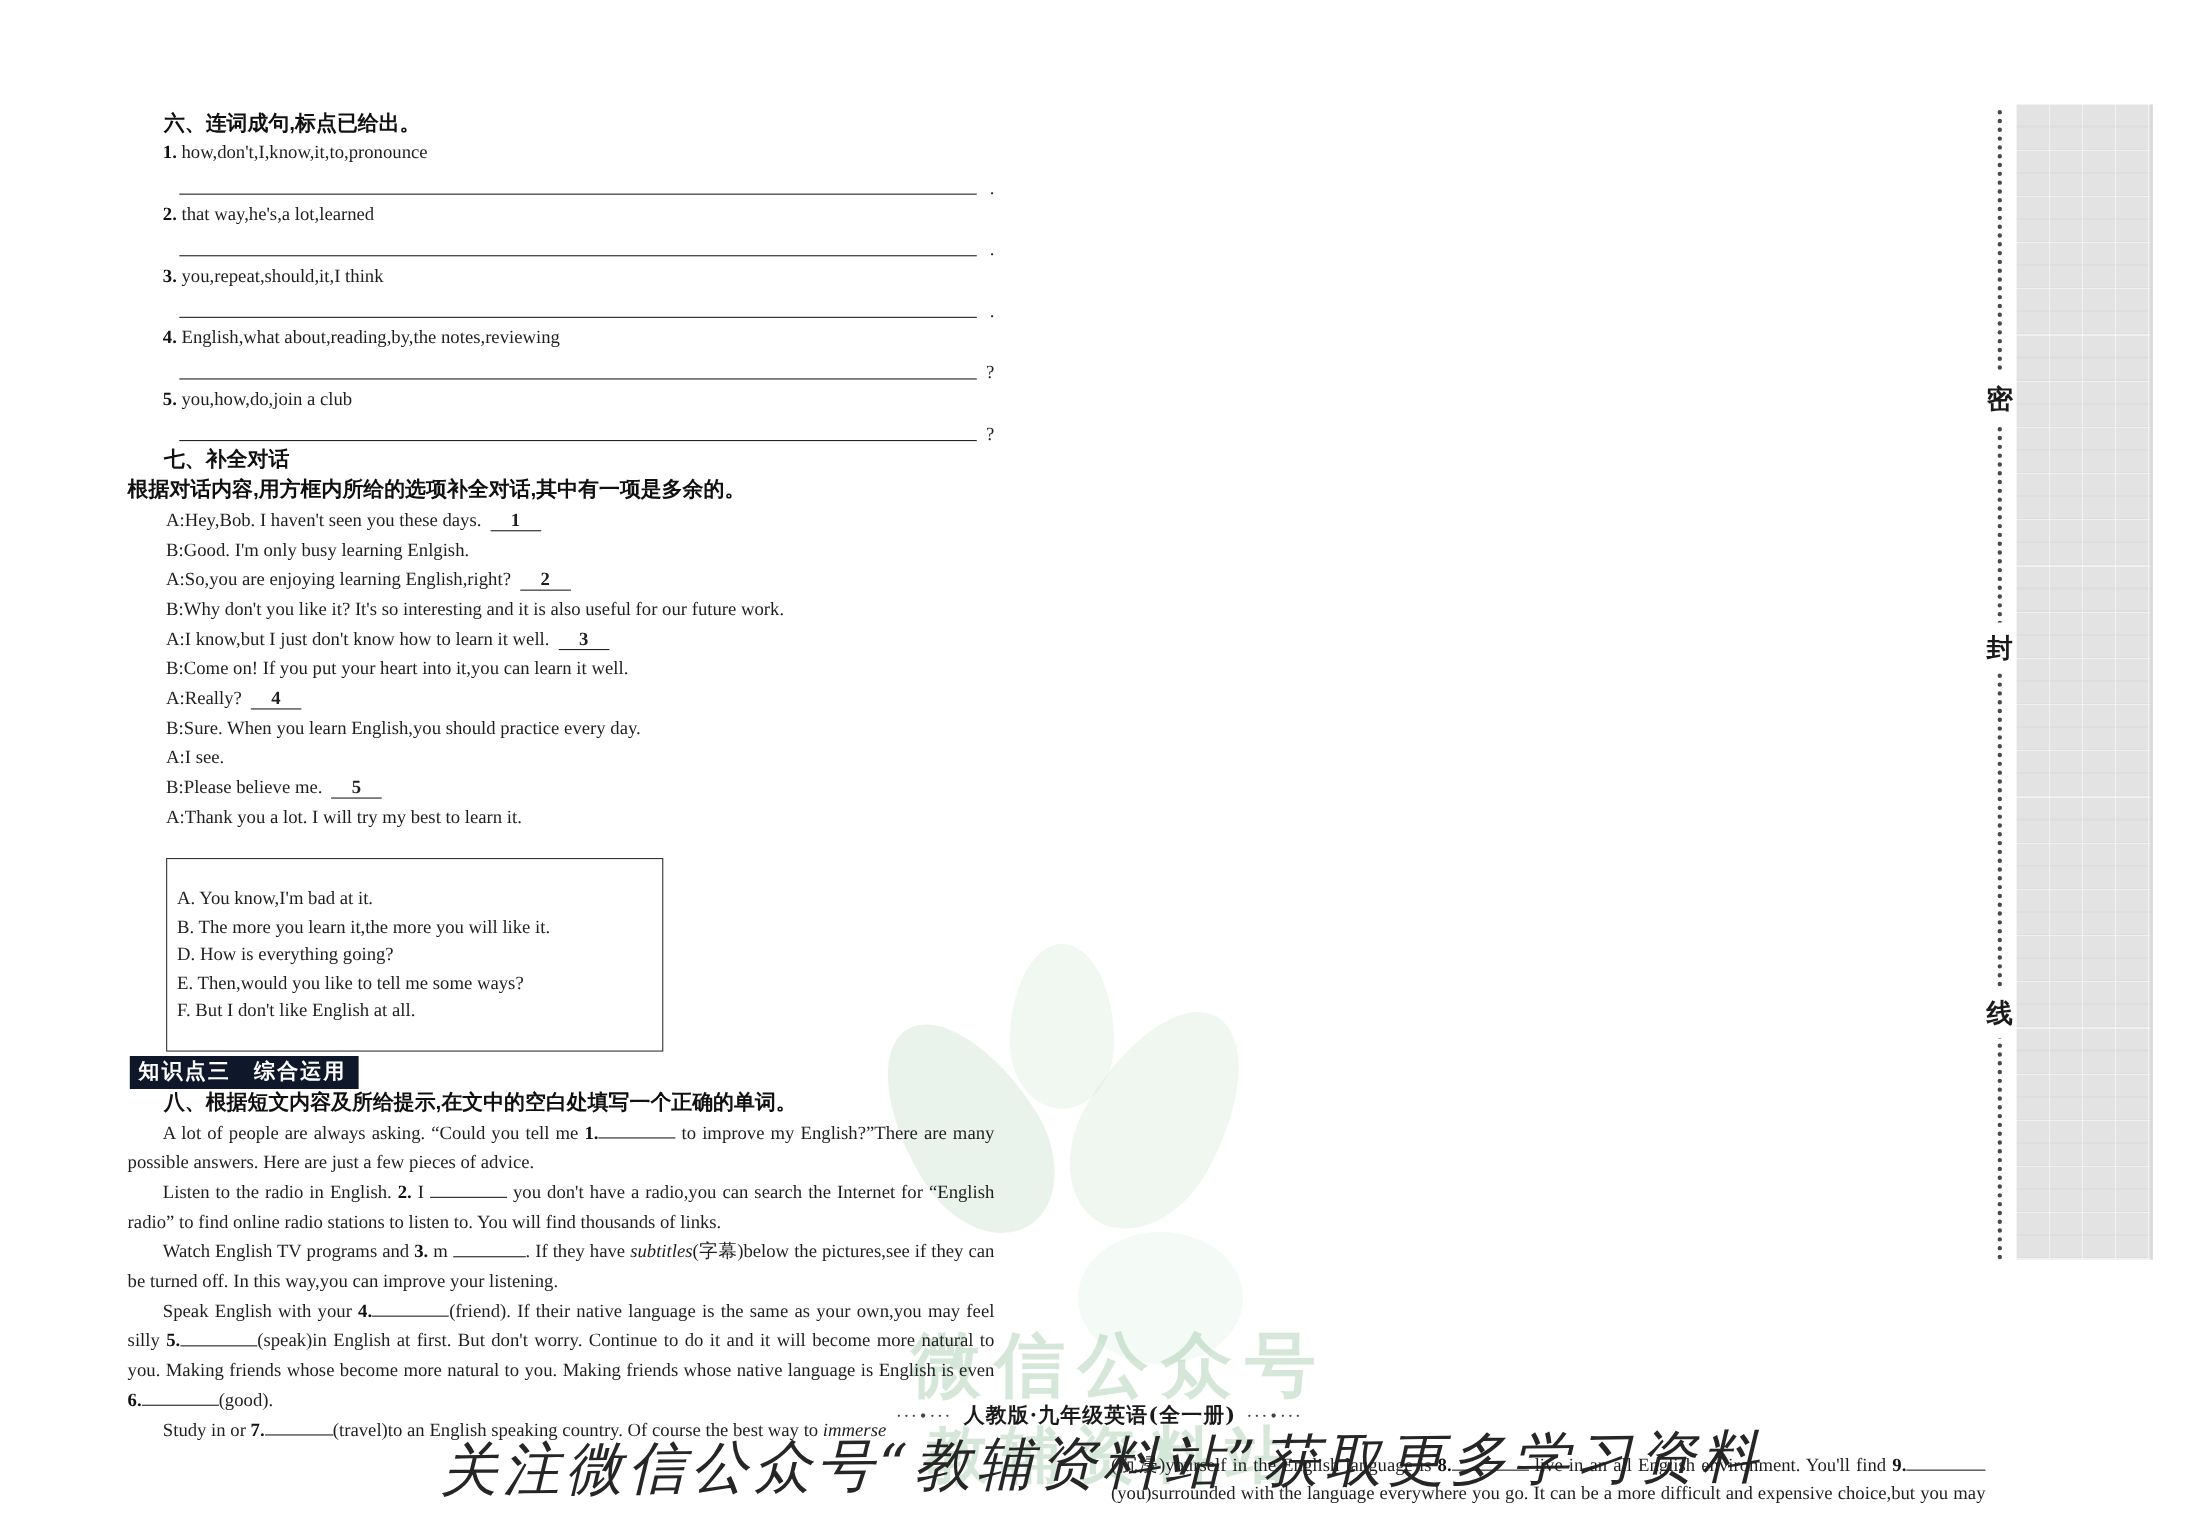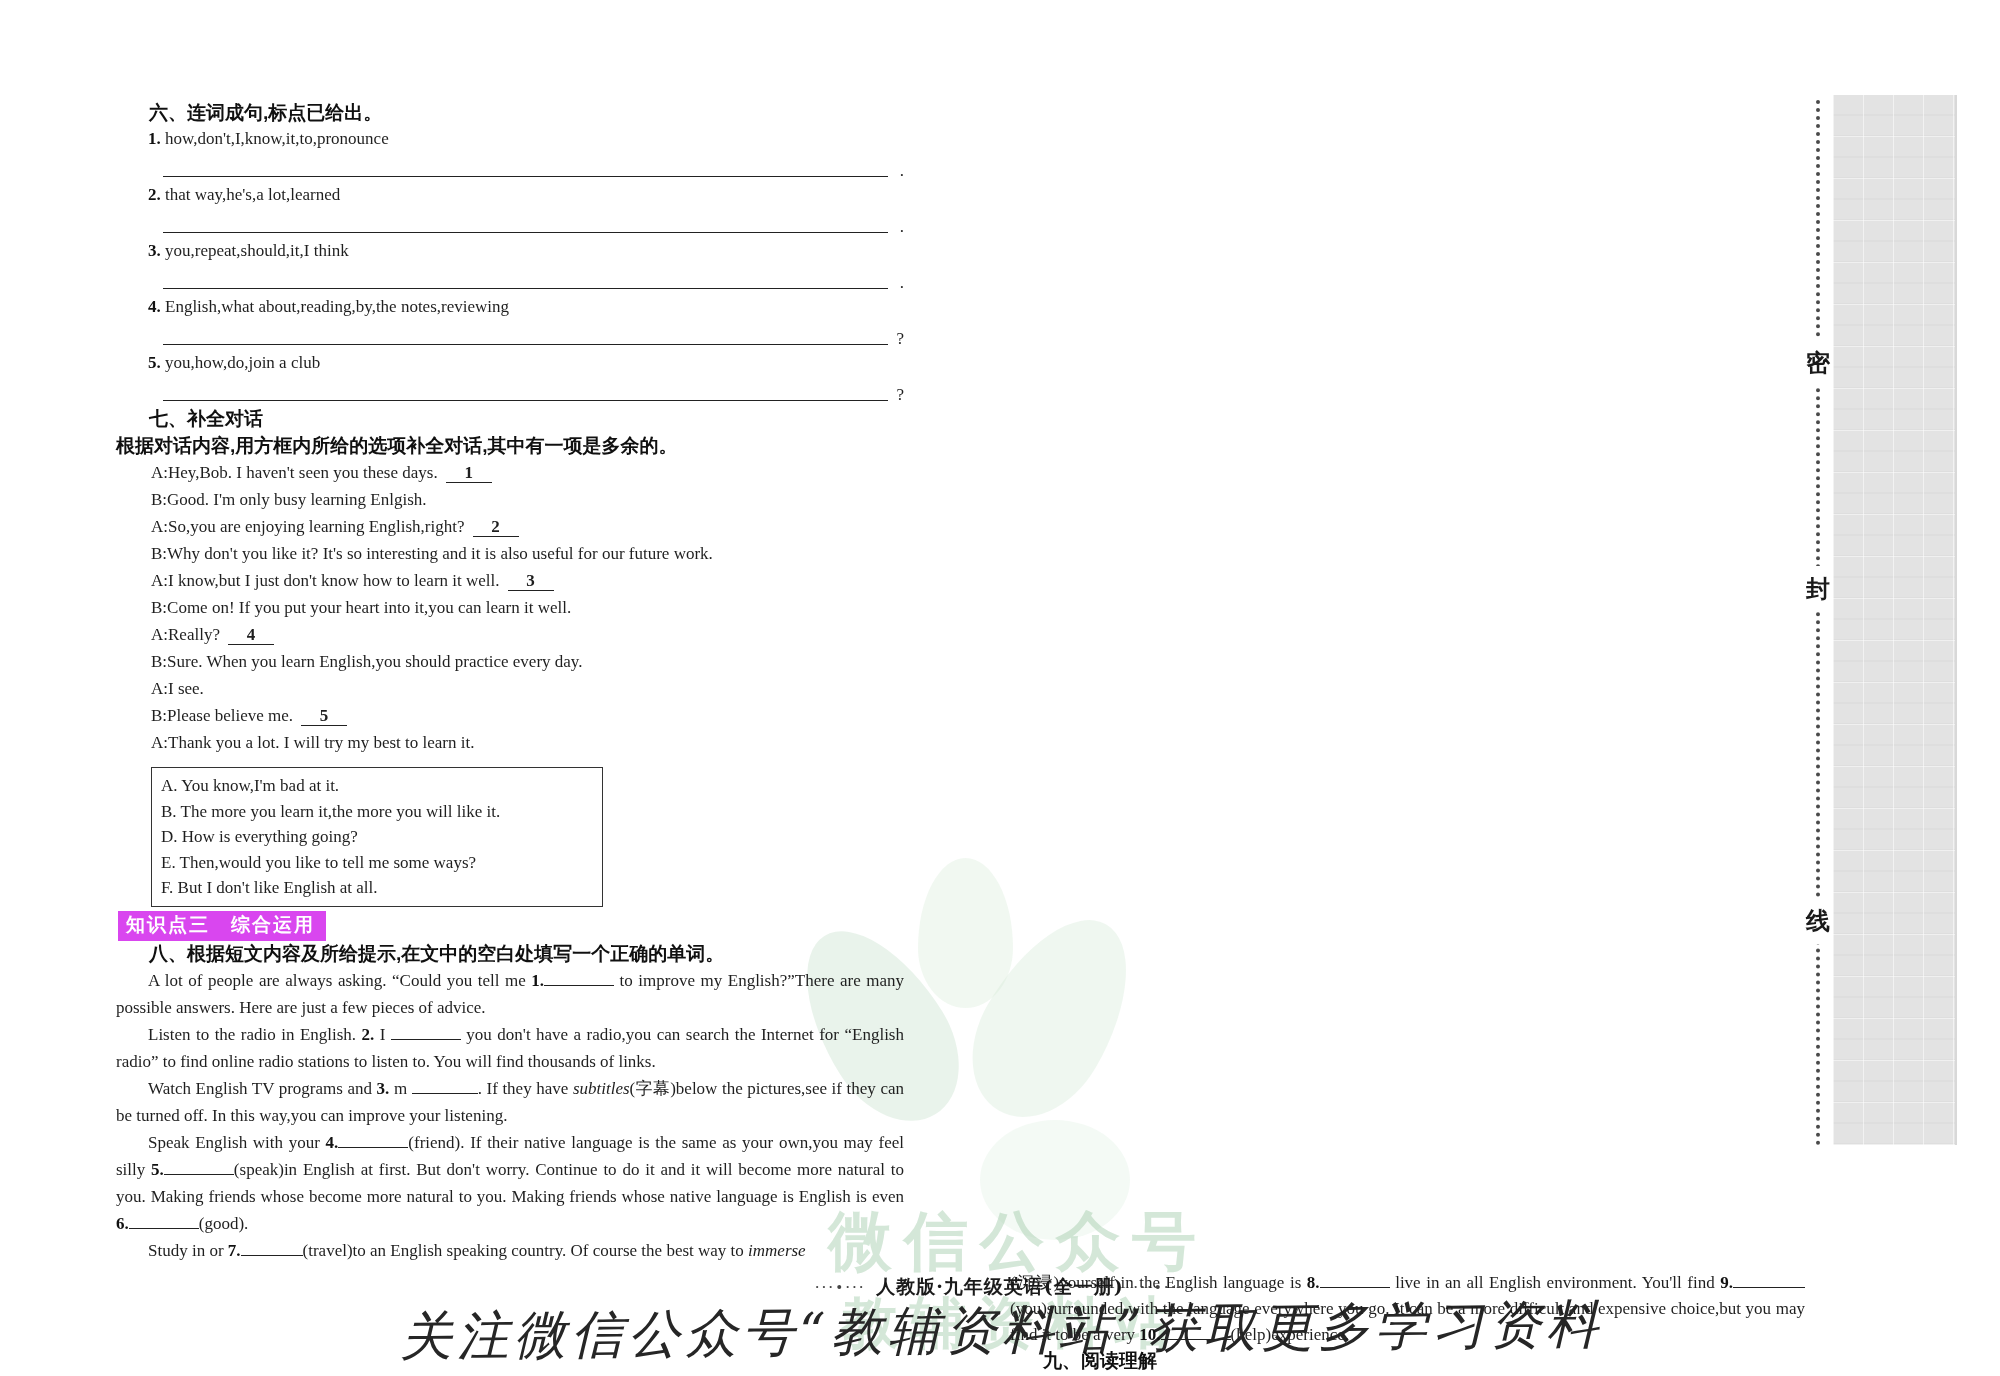--- a/index.html
+++ b/index.html
@@ -14,23 +14,23 @@
         line-height:27px;color:#101010;}
   
   .s6-words{margin-left:32px;line-height:26px;height:26px;}
   .s6-ans{position:relative;height:30px;margin-left:47px;}
   .rule{position:absolute;left:0;right:16px;bottom:5px;border-bottom:1.5px solid #222;}
   .endp{position:absolute;right:0;bottom:1px;}
   
   .dlg{margin-left:35px;line-height:27px;}
   .dblank{display:inline-block;min-width:46px;border-bottom:1.5px solid #222;text-align:center;
           font-weight:bold;margin-left:8px;line-height:19px;}
-  .options-box{margin:11px 0 0 35px;width:432px;border:1.5px solid #333;padding:5px 9px;line-height:25.5px;}
+  .options-box{margin:24px 0 0 35px;width:432px;border:1.5px solid #333;padding:23px 9px;line-height:25.5px;}
   .knowledge{margin-top:4px;margin-left:2px;height:30px;}
-  .knowledge span{display:inline-block;background:#d946ef;color:#fff;
+  .knowledge span{display:inline-block;background:#0f172a;color:#fff;
         font-family:"Liberation Sans","DejaVu Sans",sans-serif;font-weight:bold;font-size:19px;
         padding:1px 11px 3px 8px;letter-spacing:2px;}
   .para{text-align:justify;line-height:27px;margin:0;}
   #page-right .para{line-height:26px;}
   .indent{text-indent:32px;}
   .blk{display:inline-block;border-bottom:1.3px solid #222;height:15px;vertical-align:baseline;}
   
   #seal-band{position:absolute;left:1833px;top:95px;width:122px;height:1050px;background-color:#e3e3e3;
      background-image:repeating-linear-gradient(0deg,rgba(255,255,255,.55) 0 1px,transparent 1px 42px),
                       repeating-linear-gradient(90deg,rgba(255,255,255,.55) 0 1px,transparent 1px 30px),

